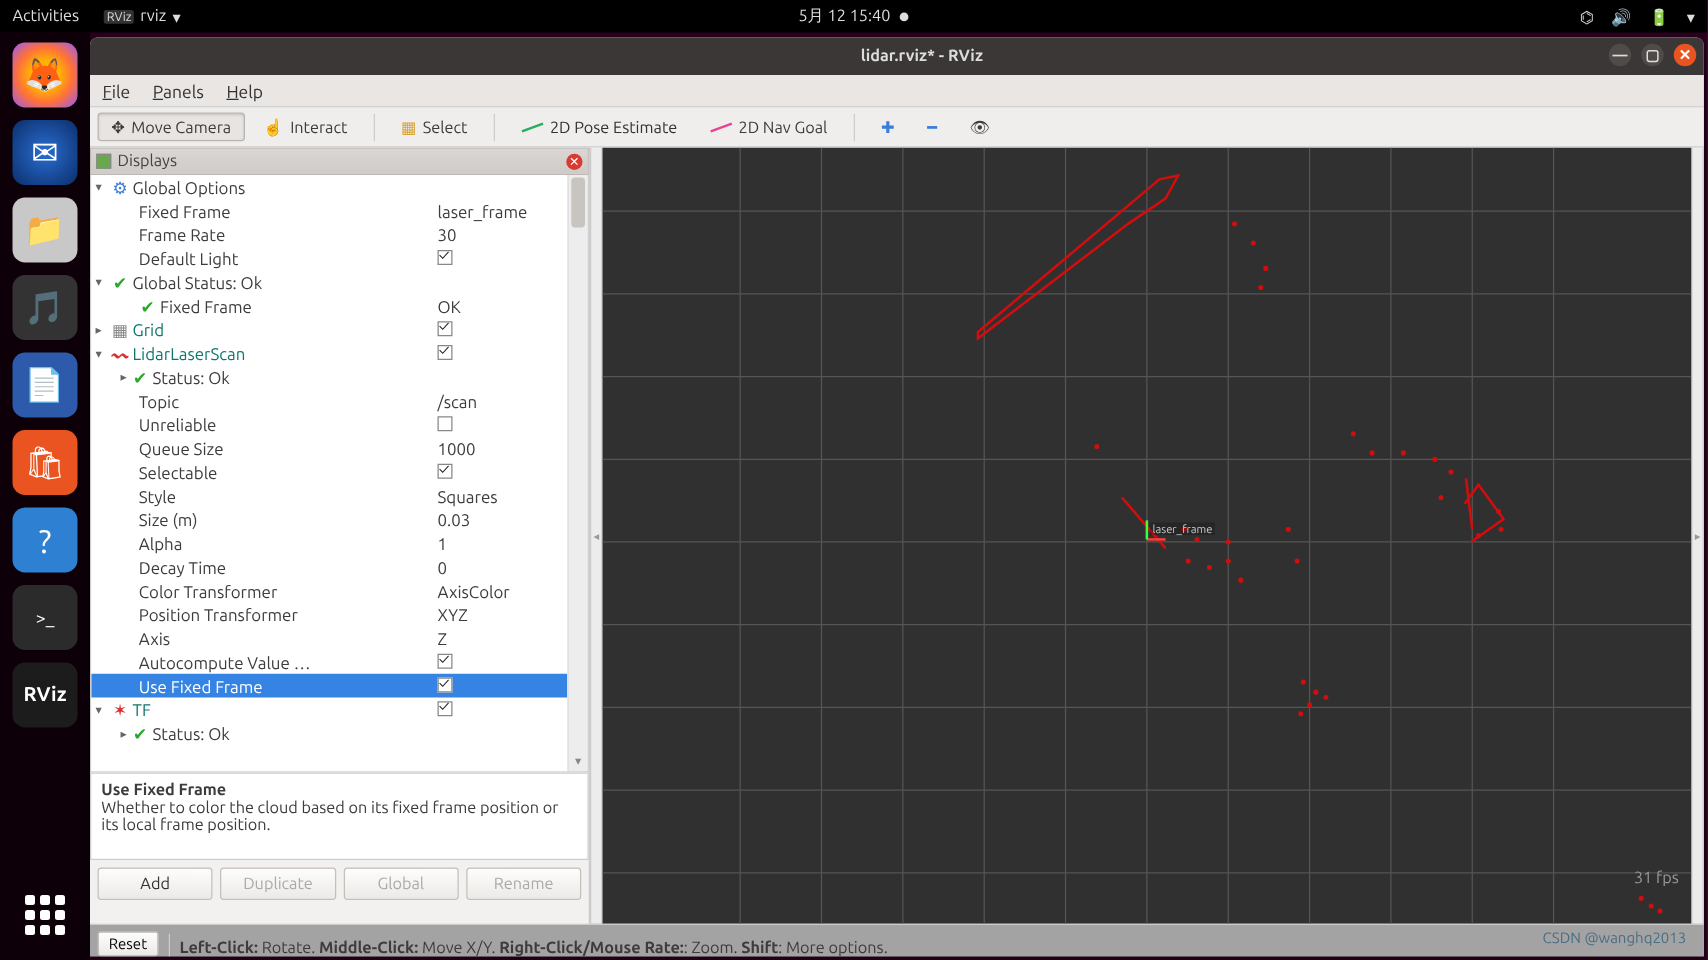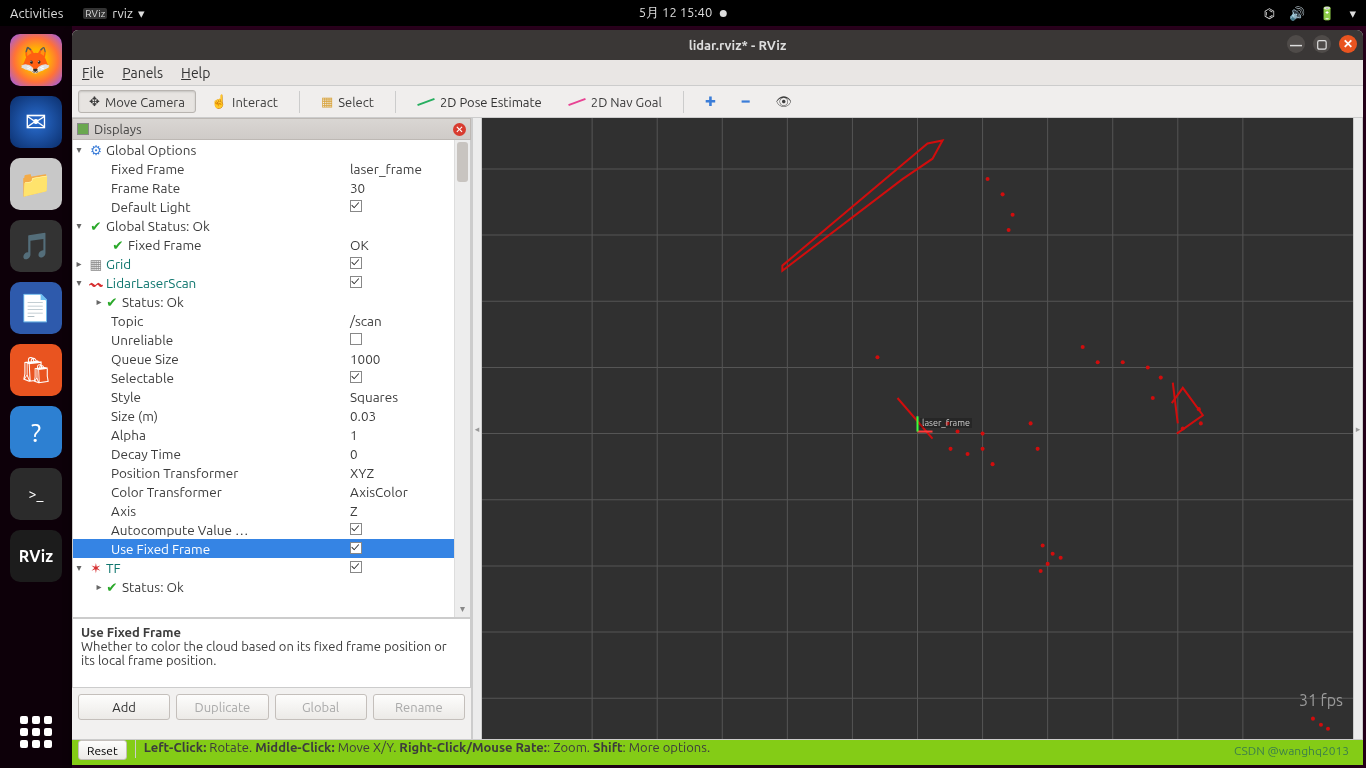--- a/index.html
+++ b/index.html
@@ -84,23 +84,23 @@
 
   .btn-row{display:flex;gap:6px;padding:6px;}
   .btn-row button{flex:1;height:26px;border:1px solid #c4bfbb;border-radius:3px;background:linear-gradient(#fdfdfc,#eceae7);font-size:13px;color:#333;}
   .btn-row button:disabled{color:#aaa;}
 
   .viewport{flex:1;position:relative;background:#303030;}
   .vp-handle{width:10px;background:#ececec;border-left:1px solid #ccc;border-right:1px solid #ccc;display:flex;align-items:center;justify-content:center;color:#999;font-size:9px;}
   svg.points{position:absolute;top:0;left:0;width:100%;height:100%;}
   .axis-label{position:absolute;font-size:9px;color:#ccc;background:rgba(0,0,0,0.2);padding:0 2px;}
 
-  .statusbar{height:26px;border-top:1px solid #ccc;background:#84cc16;display:flex;align-items:flex-start;padding:0 6px;font-size:13px;gap:8px;}
+  .statusbar{height:26px;border-top:1px solid #ccc;background:#a3a3a3;display:flex;align-items:flex-end;padding:0 6px;font-size:13px;gap:8px;}
   .statusbar button{height:20px;padding:0 8px;border:1px solid #c4bfbb;border-radius:3px;background:linear-gradient(#fdfdfc,#eceae7);font-size:12px;}
-  .fps{position:absolute;right:10px;bottom:30px;color:#999;font-size:16px;}
+  .fps{position:absolute;right:10px;bottom:30px;color:#999;font-size:13px;}
   .watermark{position:absolute;right:14px;bottom:8px;color:#0c4a6e;font-size:12px;opacity:0.6;}
 </style>
 </head>
 <body>
 
 <div class="gnome-bar">
   <div class="left">
     <span>Activities</span>
     <span class="rvzlabel">
       <span class="rviz-small">RViz</span>
@@ -289,27 +289,27 @@
               <span class="nm">Alpha</span>
               <span class="val">1</span>
             </div>
           <div class="row">
               <span class="ind" style="width:38px;"></span>
               <span class="nm">Decay Time</span>
               <span class="val">0</span>
             </div>
           <div class="row">
               <span class="ind" style="width:38px;"></span>
+              <span class="nm">Color Transformer</span>
+              <span class="val">AxisColor</span>
+            </div>
+          <div class="row">
+              <span class="ind" style="width:38px;"></span>
               <span class="nm">Position Transformer</span>
               <span class="val">XYZ</span>
-            </div>
-          <div class="row">
-              <span class="ind" style="width:38px;"></span>
-              <span class="nm">Color Transformer</span>
-              <span class="val">AxisColor</span>
             </div>
           <div class="row">
               <span class="ind" style="width:38px;"></span>
               <span class="nm">Axis</span>
               <span class="val">Z</span>
             </div>
           <div class="row">
               <span class="ind" style="width:38px;"></span>
               <span class="nm">Autocompute Value …</span>
               <span class="val"><span class="check on"></span></span>

